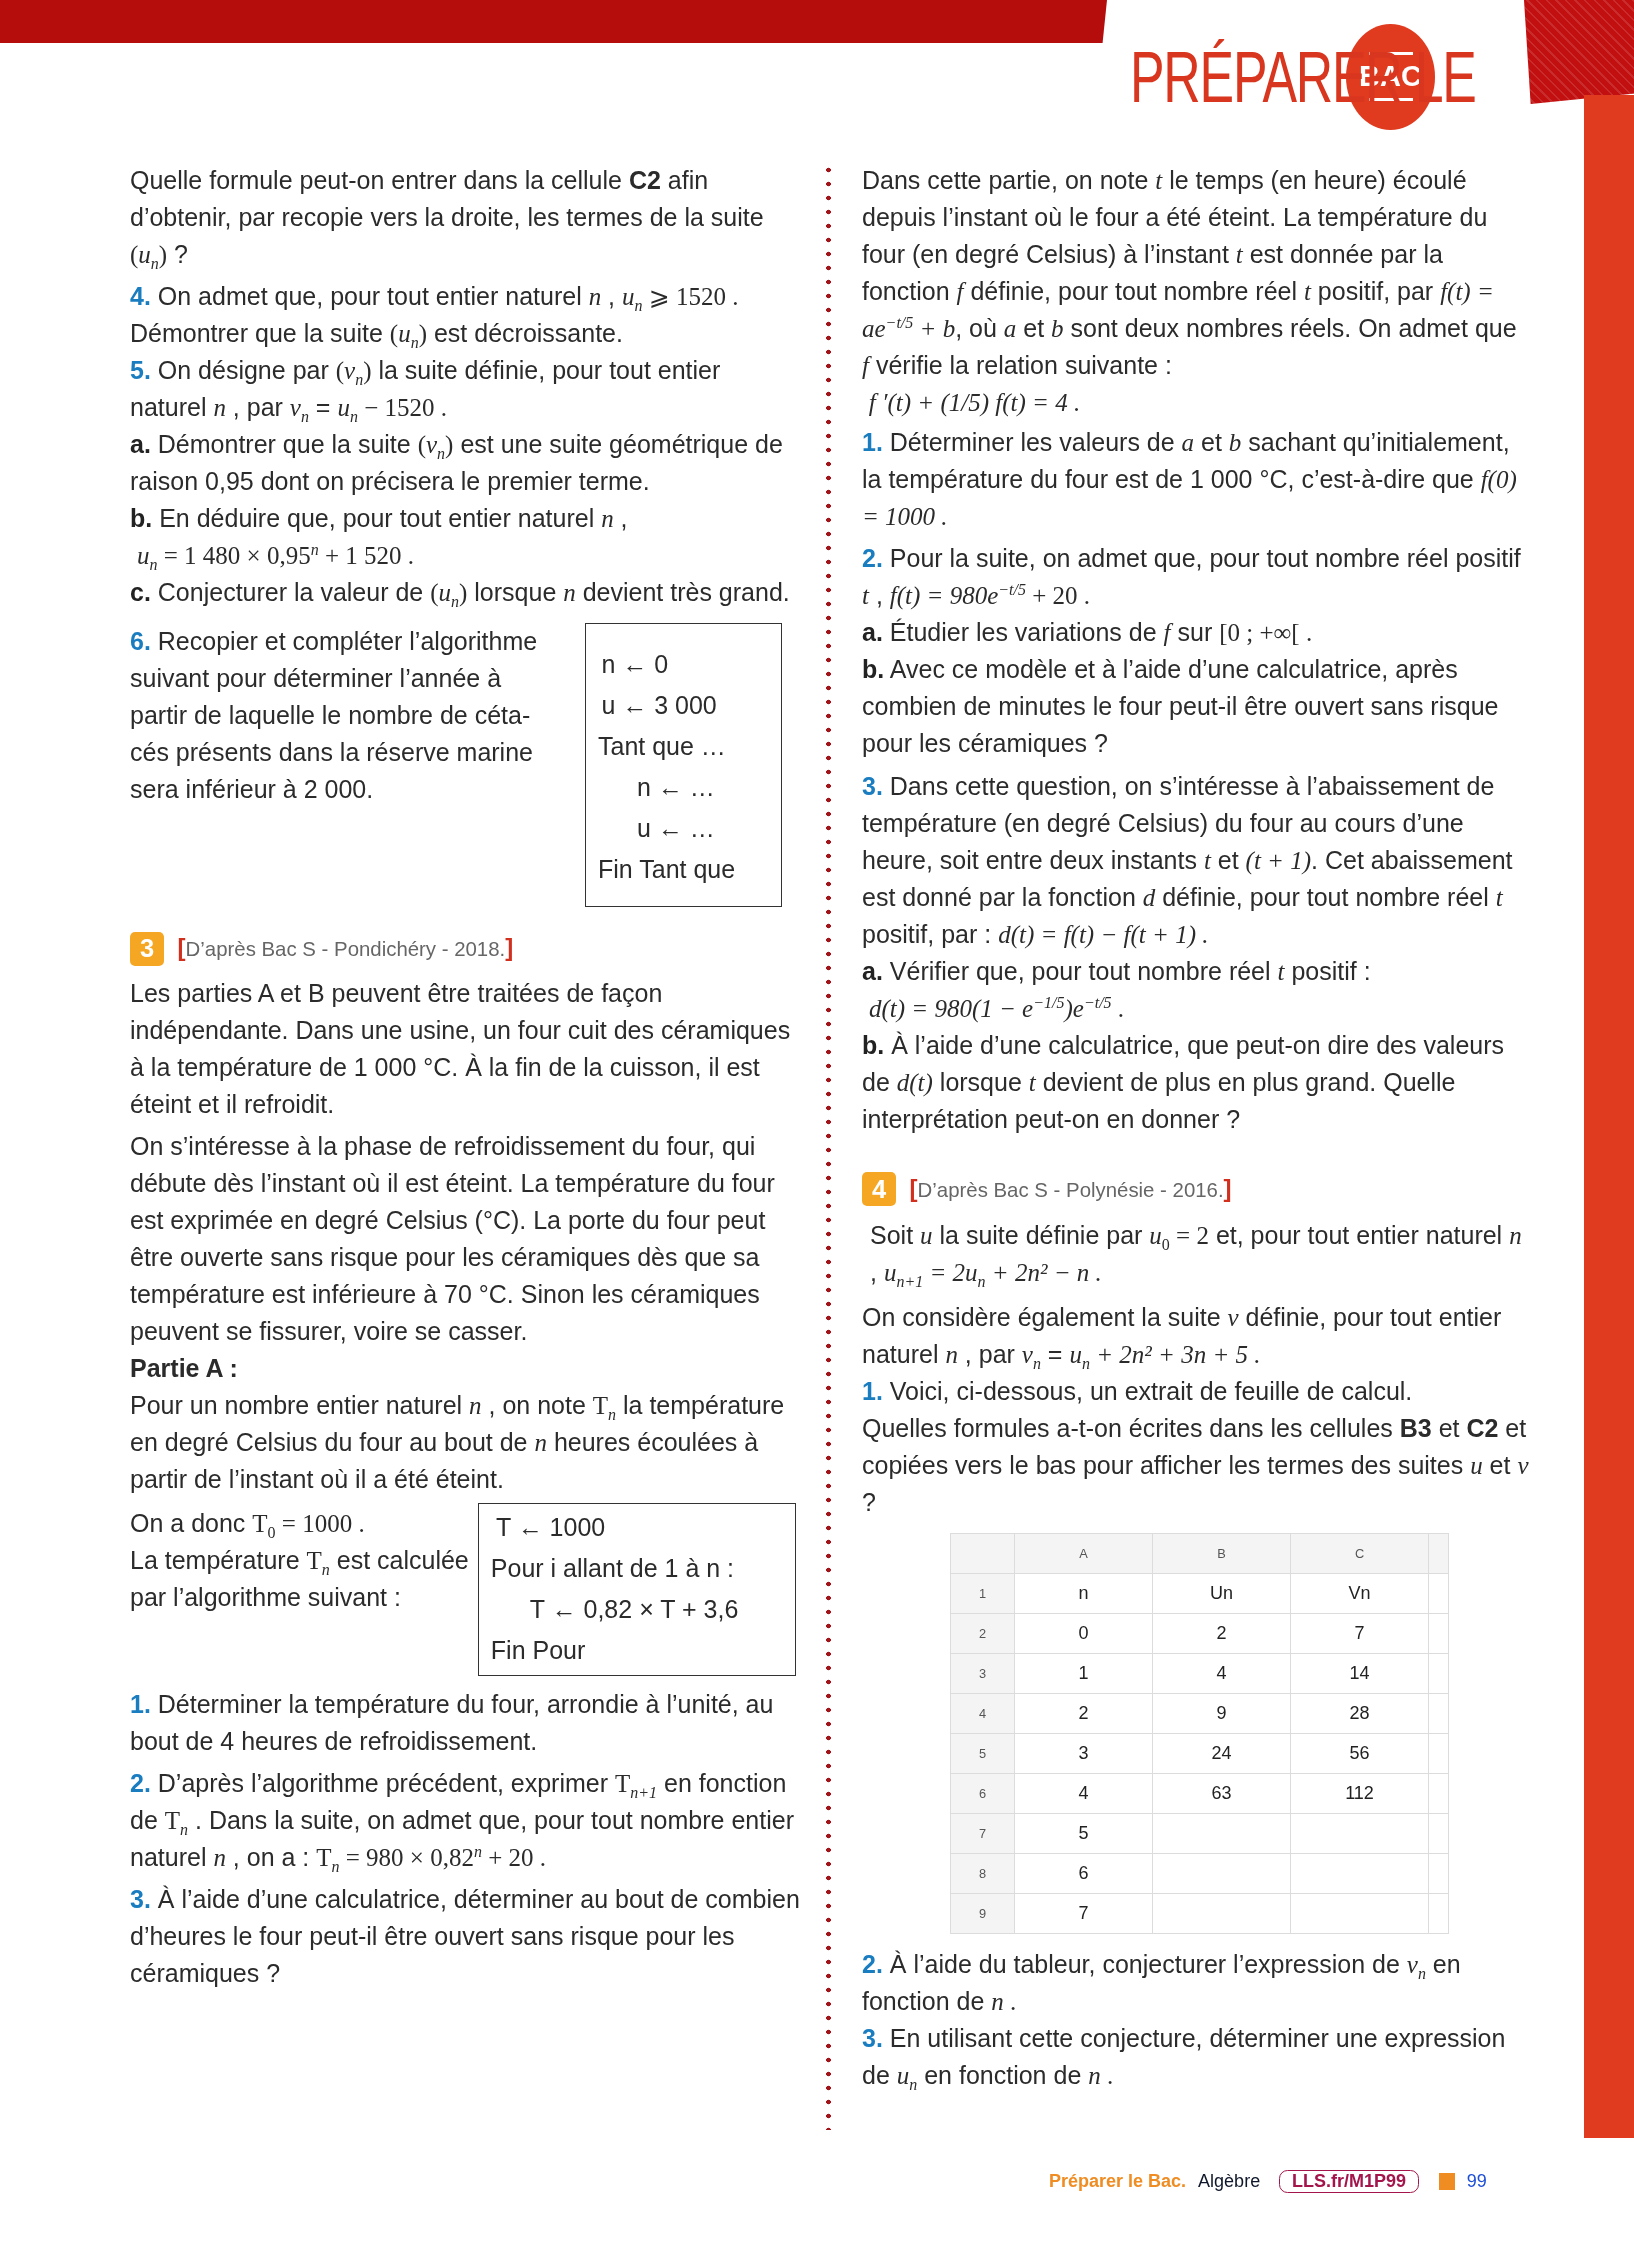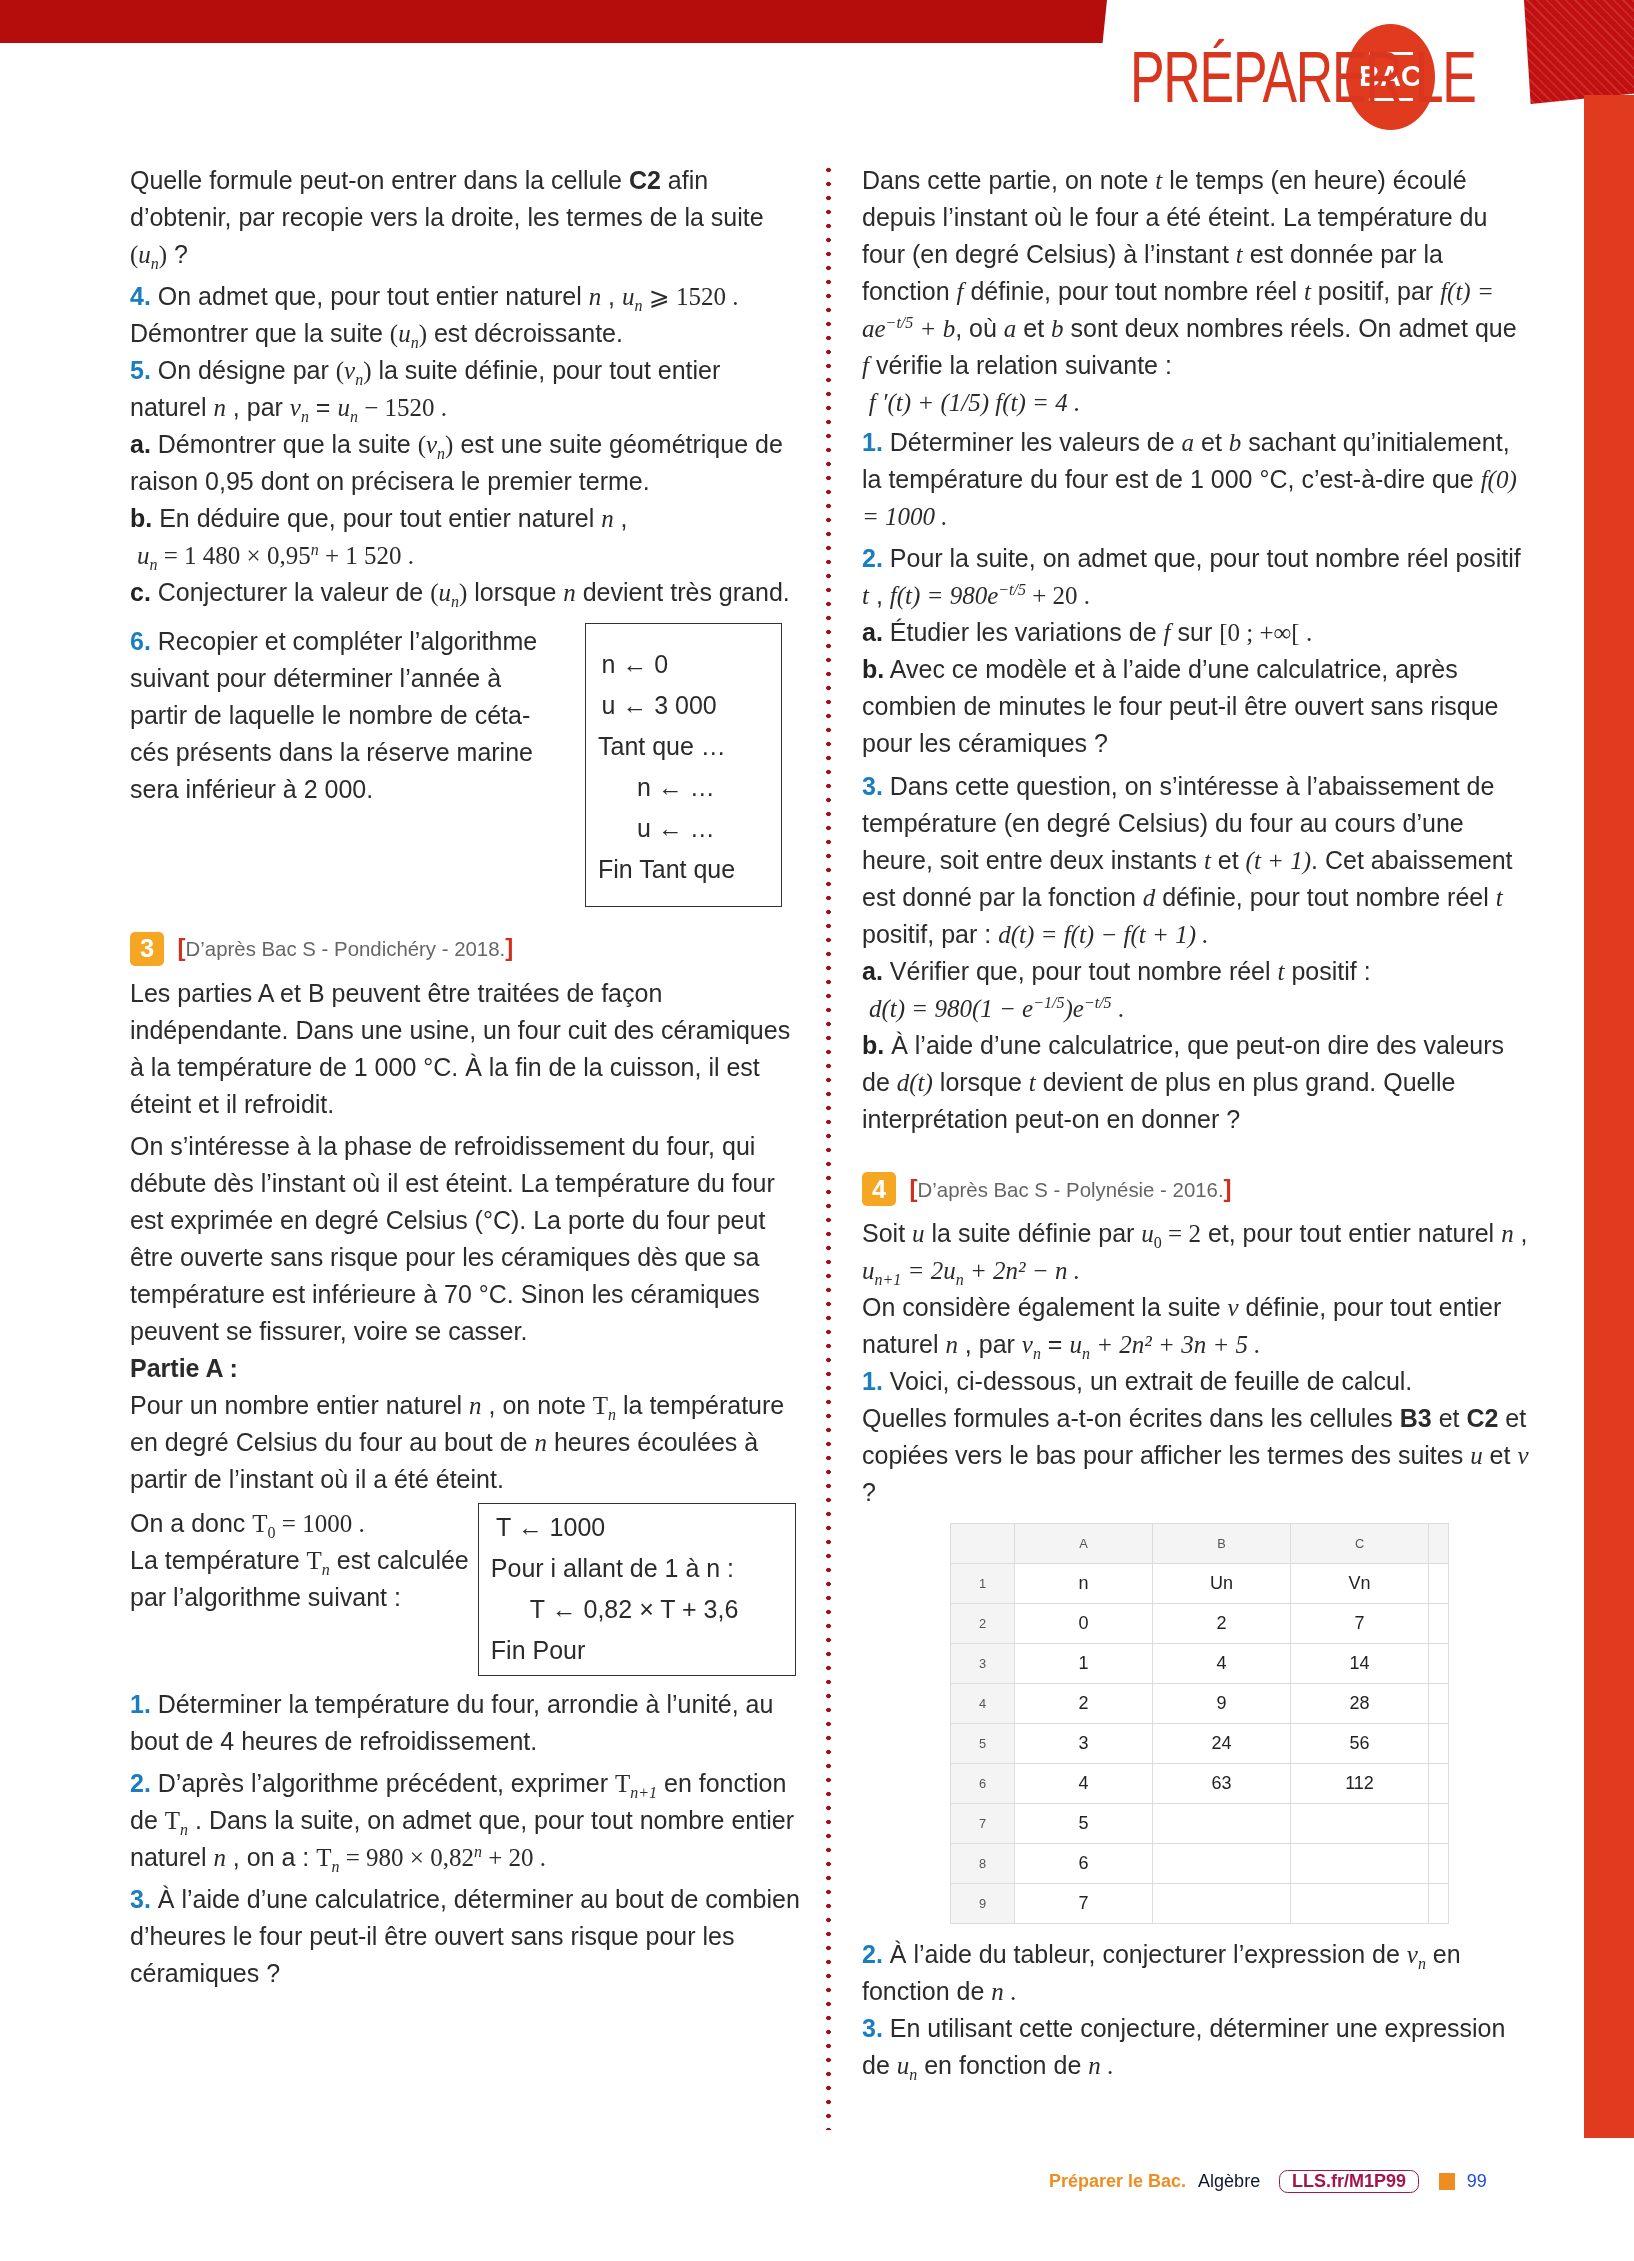--- a/index.html
+++ b/index.html
@@ -158,21 +158,21 @@
     &nbsp;<span class="m">d(t) = 980(1 − e</span><sup class="m">−1/5</sup><span class="m">)e</span><sup class="m">−t/5</sup><span class="mr"> .</span>
   </p>
   <p>
     <span class="let">b.</span> <span>À l’aide d’une calculatrice, que peut-on dire des valeurs de </span><span class="m">d(t)</span><span> lorsque </span><span class="m">t</span><span> devient de plus en plus grand. Quelle interprétation peut-on en donner ?</span>
   </p>
 
   <div class="ex-head" style="margin-top:32px;">
     <div class="ex-num">4</div>
     <div class="ex-src"><span class="br">[</span><span>D’après Bac S - Polynésie - 2016.</span><span class="br">]</span></div>
   </div>
-  <p style="margin:0">
+  <p style="margin:8px">
     <span>Soit </span><span class="m">u</span><span> la suite définie par </span><span class="m">u</span><sub class="mr">0</sub><span class="mr"> = 2</span><span> et, pour tout entier naturel </span><span class="m">n</span> , <span class="m">u</span><sub class="m">n+1</sub><span class="m"> = 2u</span><sub class="m">n</sub><span class="m"> + 2n² − n .</span>
   </p>
   <p style="margin:0">
     <span>On considère également la suite </span><span class="m">v</span><span> définie, pour tout entier naturel </span><span class="m">n</span><span> , par </span><span class="m">v</span><sub class="m">n</sub> = <span class="m">u</span><sub class="m">n</sub><span class="m"> + 2n² + 3n + 5 .</span>
   </p>
   <p style="margin:0"><span class="num">1.</span> <span>Voici, ci-dessous, un extrait de feuille de calcul.</span></p>
   <p style="margin:0">
     <span>Quelles formules a-t-on écrites dans les cellules </span><span class="bold">B3</span><span> et </span><span class="bold">C2</span><span> et copiées vers le bas pour afficher les termes des suites </span><span class="m">u</span><span> et </span><span class="m">v</span><span> ?</span>
   </p>
 

